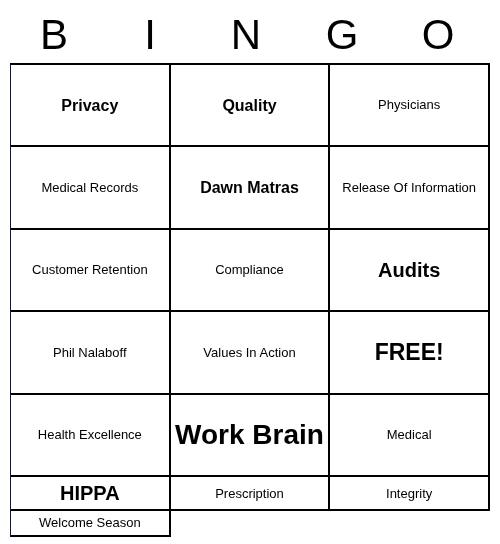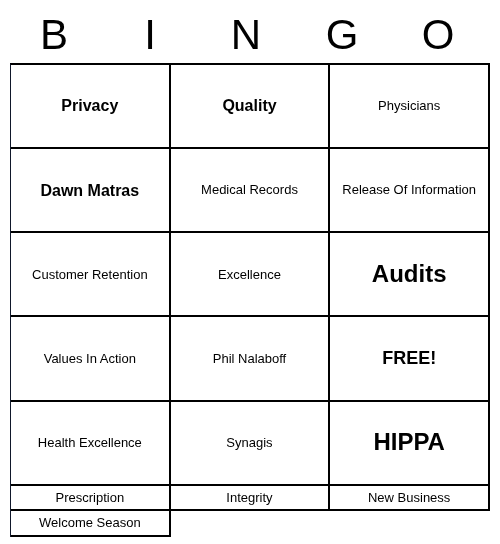--- a/index.html
+++ b/index.html
@@ -60,36 +60,36 @@
       text-align: center;
       padding: 4px;
       line-height: 1.2;
     }
 
     .cell-text {
       font-size: 13px;
     }
 
     .cell-text-large {
-      font-size: 24px;
+      font-size: 20px;
       font-weight: bold;
     }
 
     .cell-text-xlarge {
       font-size: 28px;
       font-weight: bold;
     }
 
     .cell-text-medium {
       font-size: 16px;
       font-weight: bold;
     }
 
     .cell-free {
-      font-size: 18px;
+      font-size: 23px;
       font-weight: bold;
     }
   </style>
 </head>
 <body>
 
 <div class="bingo-container">
   <div class="bingo-title">
     <span>B</span>
     <span>I</span>
@@ -101,61 +101,61 @@
   <div class="bingo-cell">
         <span class="cell-text-medium">Privacy</span>
       </div>
       <div class="bingo-cell">
         <span class="cell-text-medium">Quality</span>
       </div>
       <div class="bingo-cell">
         <span class="cell-text">Physicians</span>
       </div>
       <div class="bingo-cell">
-        <span class="cell-text-medium">Dawn Matras</span>
+        <span class="cell-text">Medical Records</span>
       </div>
       <div class="bingo-cell">
-        <span class="cell-text">Medical Records</span>
+        <span class="cell-text-medium">Dawn Matras</span>
       </div>
       <div class="bingo-cell">
         <span class="cell-text">Release Of Information</span>
       </div>
       <div class="bingo-cell">
         <span class="cell-text">Customer Retention</span>
       </div>
       <div class="bingo-cell">
-        <span class="cell-text">Excellence</span>
+        <span class="cell-text">Compliance</span>
       </div>
       <div class="bingo-cell">
         <span class="cell-text-large">Audits</span>
       </div>
       <div class="bingo-cell">
-        <span class="cell-text">Values In Action</span>
+        <span class="cell-text">Phil Nalaboff</span>
       </div>
       <div class="bingo-cell">
-        <span class="cell-text">Phil Nalaboff</span>
+        <span class="cell-text">Values In Action</span>
       </div>
       <div class="bingo-cell">
         <span class="cell-free">FREE!</span>
       </div>
       <div class="bingo-cell">
         <span class="cell-text">Health Excellence</span>
       </div>
       <div class="bingo-cell">
-        <span class="cell-text">Synagis</span>
+        <span class="cell-text-xlarge">Work Brain</span>
+      </div>
+      <div class="bingo-cell">
+        <span class="cell-text">Medical</span>
       </div>
       <div class="bingo-cell">
         <span class="cell-text-large">HIPPA</span>
       </div>
       <div class="bingo-cell">
         <span class="cell-text">Prescription</span>
       </div>
       <div class="bingo-cell">
         <span class="cell-text">Integrity</span>
       </div>
       <div class="bingo-cell">
-        <span class="cell-text">New Business</span>
-      </div>
-      <div class="bingo-cell">
         <span class="cell-text">Welcome Season</span>
       </div>
     </div>
 </div>
 
 </body></html>

